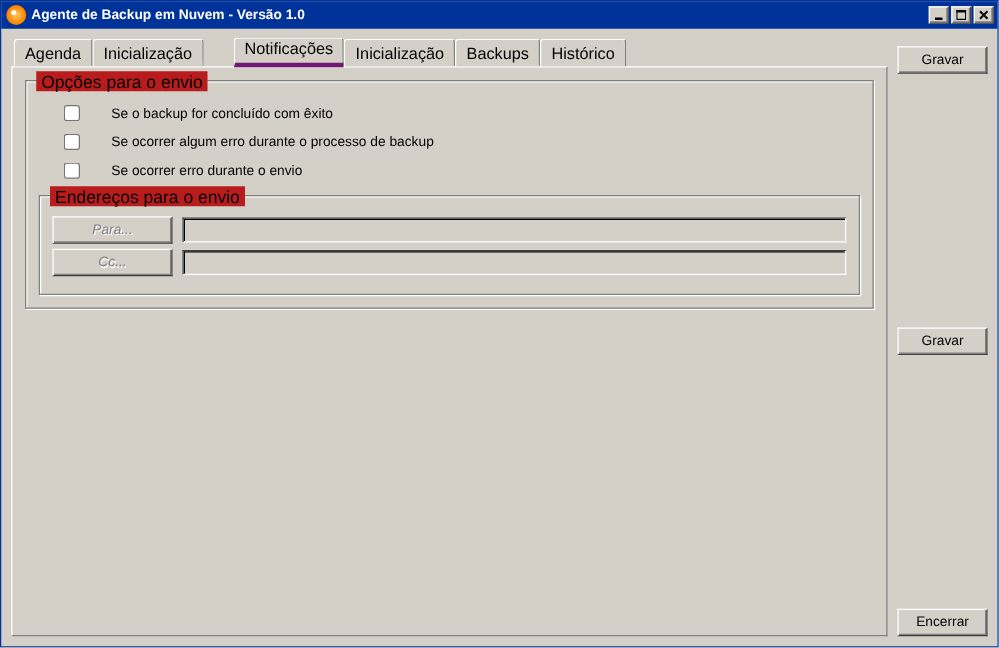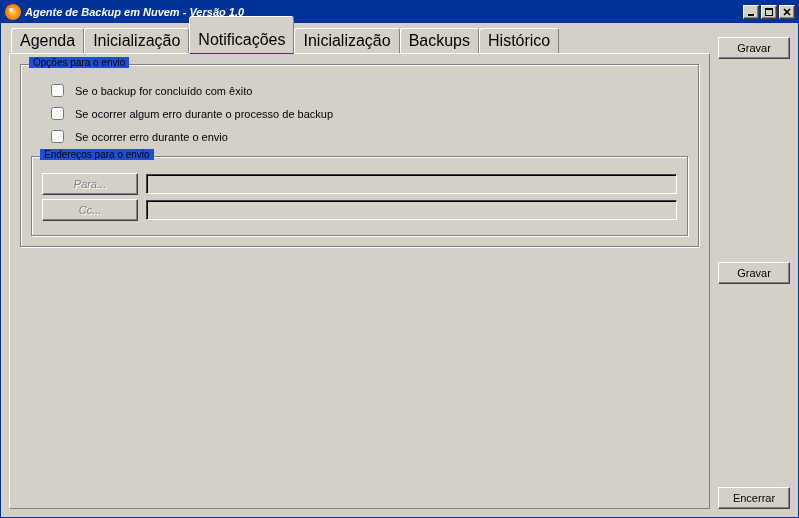--- a/index.html
+++ b/index.html
@@ -20,21 +20,20 @@
     flex-direction: column;
   }
   .titlebar {
     height: 22px;
     background: #003399;
     color: #fff;
     display: flex;
     align-items: center;
     padding: 0 3px 0 4px;
     flex: 0 0 auto;
-    font-style: italic;
   }
   .titlebar .app-icon {
     width: 16px;
     height: 16px;
     margin-right: 4px;
     background: radial-gradient(circle at 50% 50%, #ffcc66 0%, #ff8800 60%, #cc5500 100%);
     border-radius: 50%;
     position: relative;
     flex: 0 0 auto;
   }
@@ -111,31 +110,32 @@
     padding: 3px 8px 3px 8px;
     border: 1px solid #808080;
     border-bottom: none;
     border-top-color: #fff;
     border-left-color: #fff;
     background: #d4d0c8;
     margin-right: 0px;
     position: relative;
     border-radius: 3px 3px 0 0;
     cursor: default;
-    font-size: 16px;
+    font-size: 13px;
     color: #000;
     white-space: nowrap;
   }
   .tab.active {
     background: #d4d0c8;
-    border-bottom: 1px solid #701a75;
+    border-bottom: 4px solid #701a75;
     margin-bottom: -1px;
     z-index: 3;
-    padding-top: 14px;
+    padding-top: 0;
     padding-bottom: 4px;
+    margin-left: 24px;
   }
   .tab-panel-area {
     flex: 1 1 auto;
     border: 1px solid #fff;
     border-right-color: #808080;
     border-bottom-color: #808080;
     background: #d4d0c8;
     padding: 8px 10px 10px 10px;
     position: relative;
     z-index: 1;
@@ -151,30 +151,30 @@
     box-shadow: inset 1px 1px 0 #fff, 1px 1px 0 #fff;
   }
   .groupbox:first-child {
     margin-top: 2px;
   }
   .groupbox > legend,
   .groupbox > .legend {
     position: absolute;
     top: -8px;
     left: 8px;
-    background: #1d4ed8;
+    background: #b91c1c;
     padding: 0 4px;
-    font-size: 10px;
+    font-size: 14px;
     color: #000;
   }
 
   .chk-row {
     display: flex;
     align-items: center;
-    gap: 8px;
+    gap: 22px;
     margin: 4px 0 4px 16px;
   }
   .chk-row input[type="checkbox"] {
     width: 13px;
     height: 13px;
   }
   .chk-row label {
     color: #000;
   }
 

